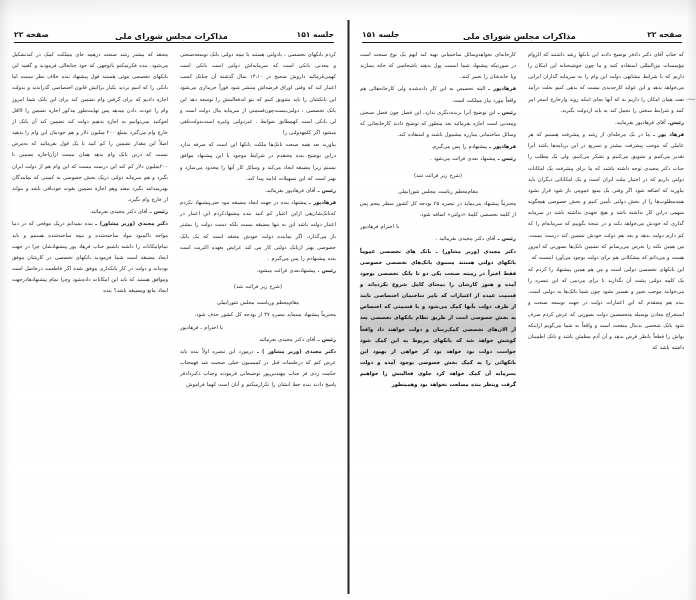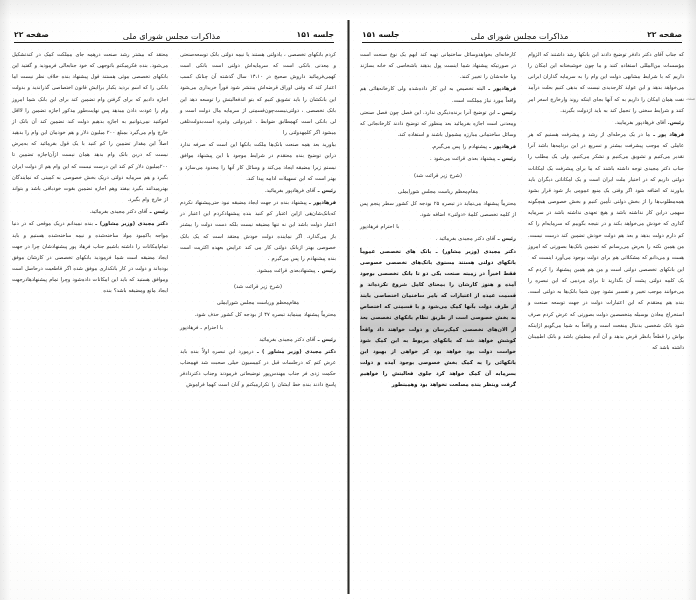--- a/index.html
+++ b/index.html
@@ -42,21 +42,21 @@
     border-bottom:1.6px solid #1c1c1a;
   }
   .head-row{
     display:flex;align-items:flex-end;justify-content:space-between;
     height:15px;
     font-size:7.6px;font-weight:bold;color:#161614;
     letter-spacing:.2px;
   }
   .head-center{
     position:absolute;left:0;right:5px;text-align:center;
-    font-size:8.2px;font-weight:normal;color:#141412;bottom:1px;
+    font-size:8.2px;font-weight:bold;color:#141412;bottom:1px;
   }
   .head-side{position:relative;z-index:2;white-space:nowrap;}
 
   .cols{
     position:absolute;top:48px;left:12px;right:12px;bottom:8px;
     display:flex;flex-direction:row;gap:12px;
   }
   .col{
     flex:1 1 0;min-width:0;
     font-size:5.15px;

